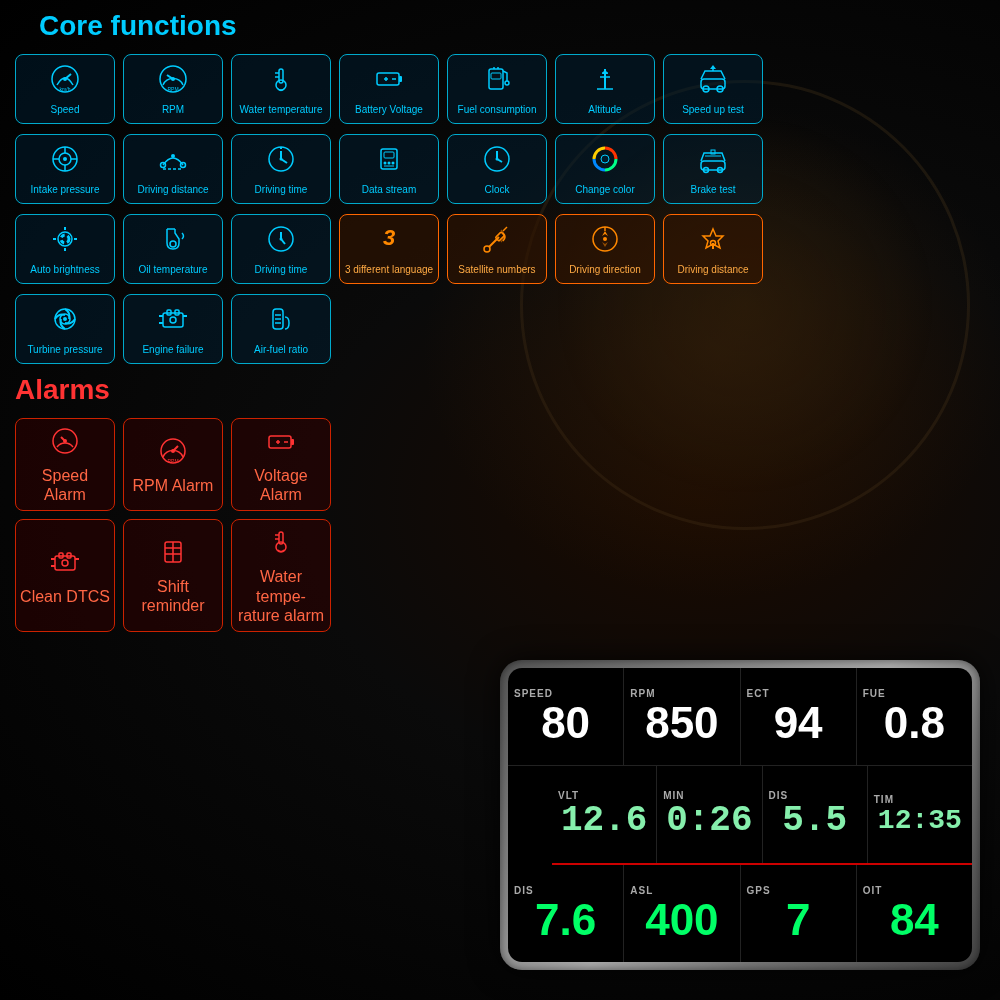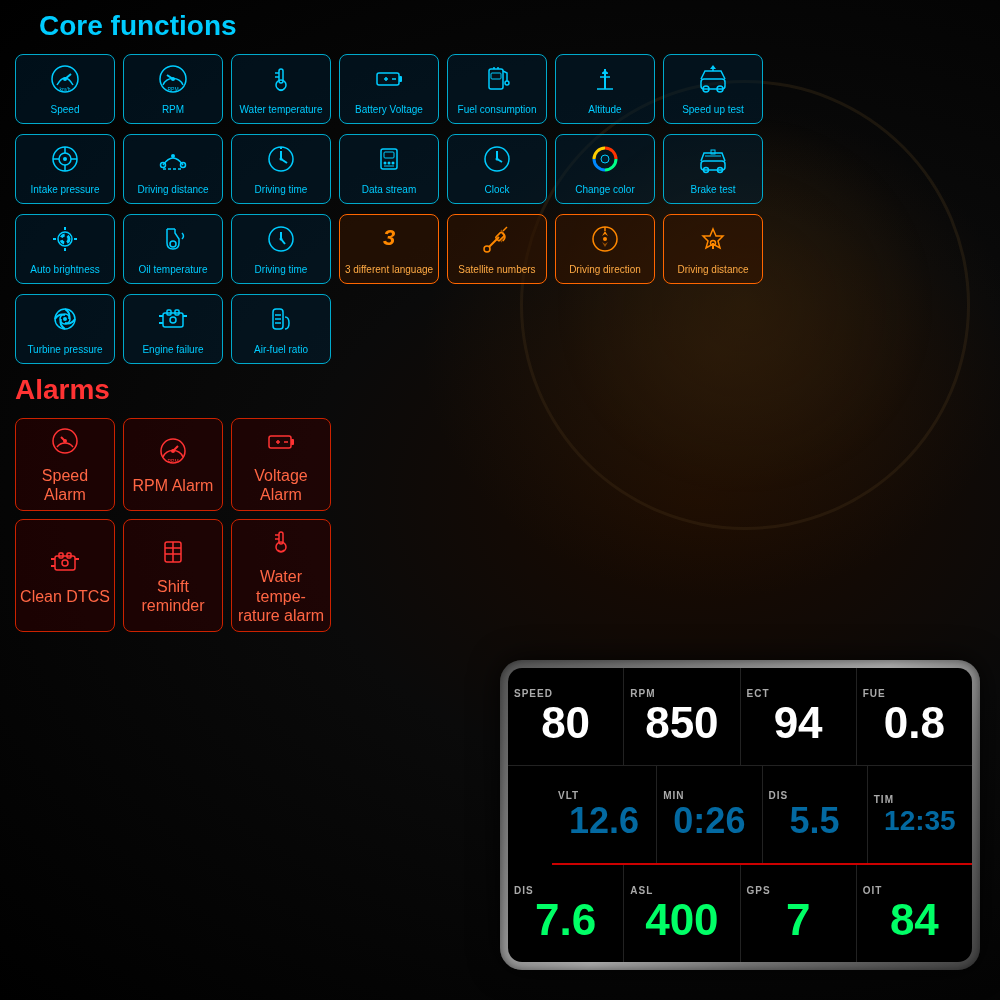--- a/index.html
+++ b/index.html
@@ -182,21 +182,21 @@
       align-self: flex-start;
     }
 
     .hud-value {
       font-size: 38px;
       font-weight: bold;
       line-height: 1;
     }
 
     .hud-value.white { color: #ffffff; }
-    .hud-value.red { color: #0369a1; }
+    .hud-value.red { color: #86efac; font-family: Liberation Mono, monospace; }
     .hud-value.green { color: #00ff66; }
 
     .hud-value.large { font-size: 44px; }
     .hud-value.medium { font-size: 36px; }
     .hud-value.small { font-size: 28px; }
 
     
     .hud-row-2 {
       border-bottom: 2px solid #cc0000;
       margin-left: 44px;

